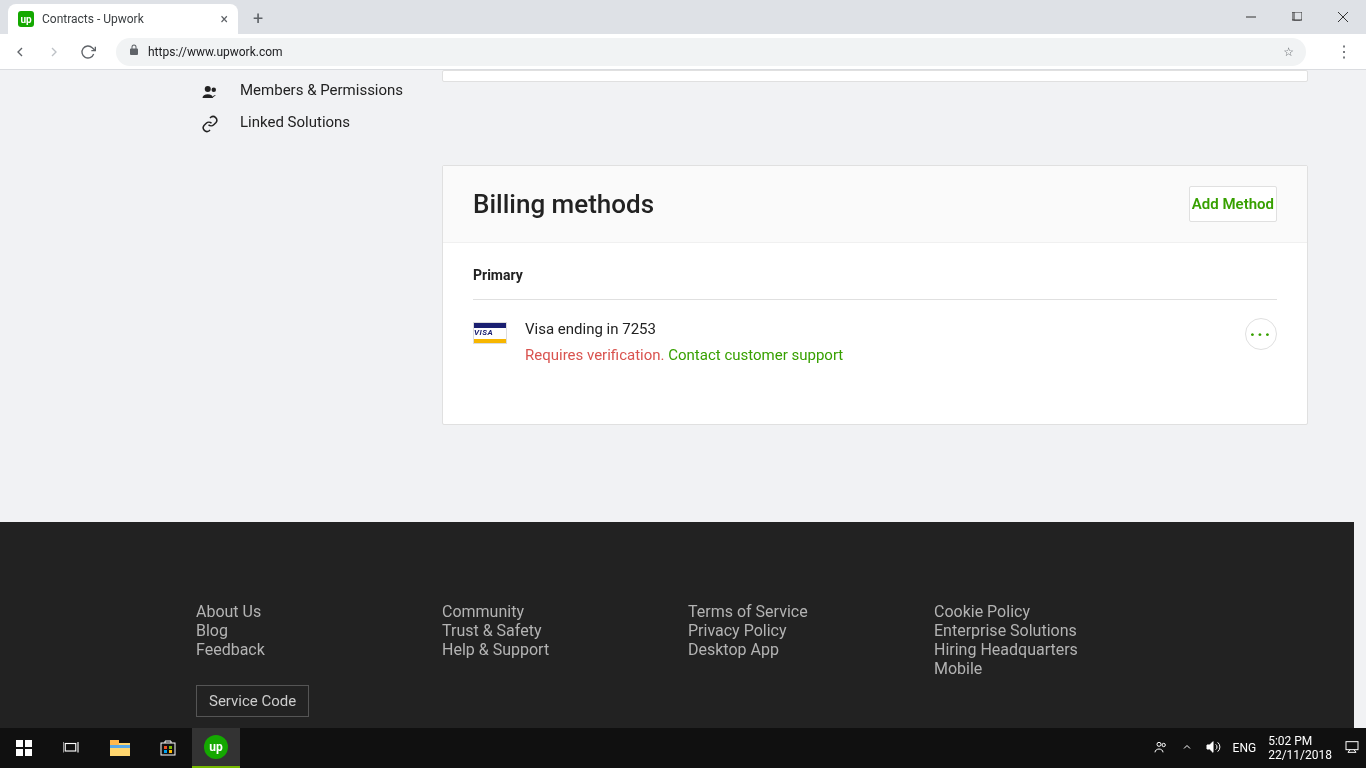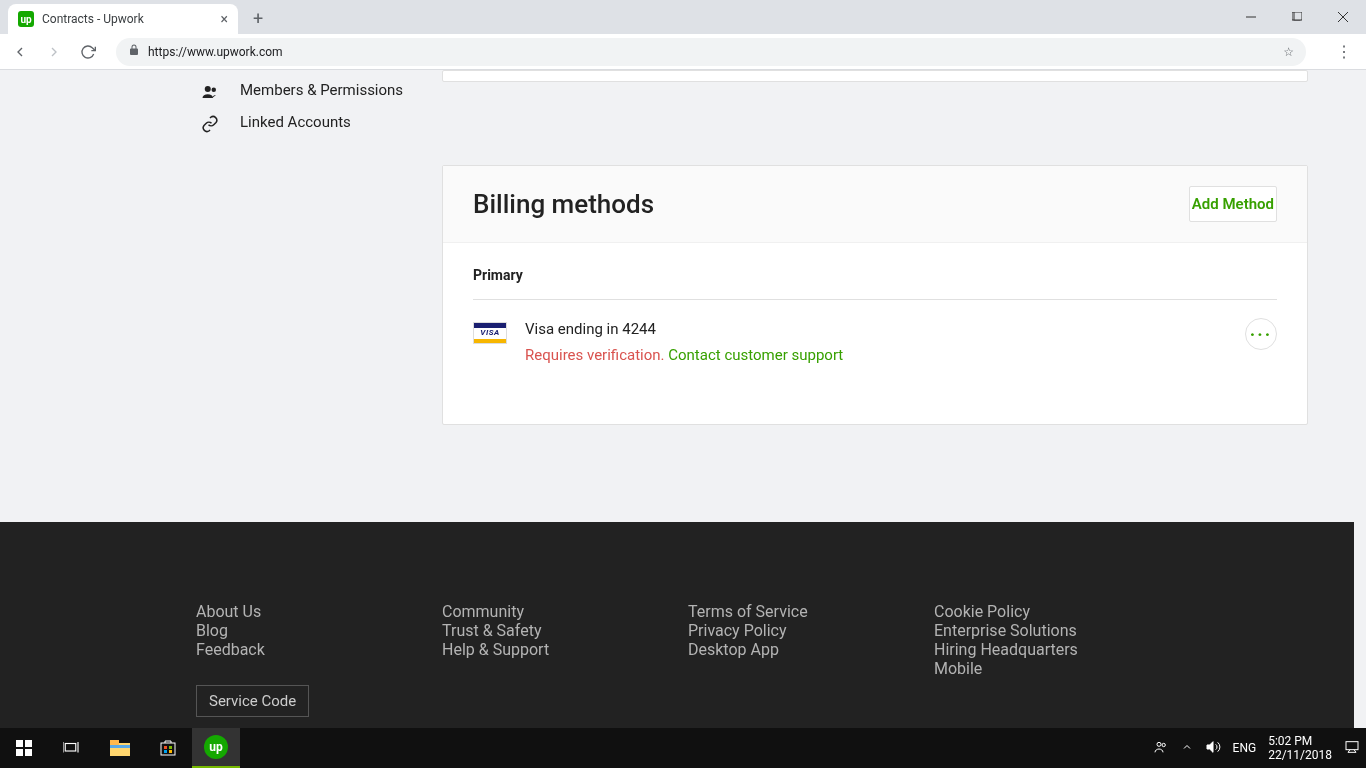--- a/index.html
+++ b/index.html
@@ -36,21 +36,21 @@
   .card-main { top: 95px; padding-bottom: 30px;}
   .card-header { display:flex; align-items:center; justify-content: space-between; padding: 20px 30px; border-bottom:1px solid #f0f0f0; background:#fafafa;}
   .card-header h2 { font-size: 26px; font-weight: 500; color:#222; }
   .add-btn { border:1px solid #e0e0e0; background:#fff; color:#37a000; font-size:15px; font-weight:600; padding: 8px 2px; border-radius:2px; cursor:pointer;}
   .card-body { padding: 24px 30px 10px 30px; }
   .section-label { font-size:14px; font-weight:700; color:#222; padding-bottom:16px; border-bottom:1px solid #e0e0e0; }
   .method-row { display:flex; align-items:flex-start; gap:18px; padding: 20px 0; position:relative;}
   .visa-badge { width:34px; height:22px; background:#fff; border:1px solid #ddd; position:relative; margin-top:2px;}
   .visa-badge::before { content:""; position:absolute; top:0; left:0; right:0; height:5px; background:#1a1f71;}
   .visa-badge::after { content:""; position:absolute; bottom:0; left:0; right:0; height:4px; background:#f7b600;}
-  .visa-text { position:absolute; top:5px; left:0; right:0; text-align:center; font-size:8px; font-weight:bold; color:#1a1f71; font-style:italic; letter-spacing:0.5px;}
+  .visa-text { position:absolute; top:5px; left:0; right:0; text-align:left; font-size:8px; font-weight:bold; color:#1a1f71; font-style:italic; letter-spacing:0.5px;}
   .method-info { font-size:15px; color:#222; }
   .verif { margin-top:8px; font-size:15px; }
   .verif .req { color:#d9534f; }
   .verif .link { color:#37a000; cursor:pointer;}
   .more-btn { position:absolute; right:0; top:18px; width:32px; height:32px; border-radius:50%; border:1px solid #e0e0e0; background:#fff; display:flex; align-items:center; justify-content:center; color:#37a000; font-size:18px; cursor:pointer; letter-spacing:2px; font-weight:bold;}
 
   
   .footer { position:absolute; left:0; right:0; top: 452px; bottom:0; background:#222; color:#b3b3b3; padding: 80px 0 0 0;}
   .footer-cols { display:flex; gap: 0; padding-left:196px;}
   .footer-col { width: 246px; display:flex; flex-direction:column; gap:0; font-size:16px;}
@@ -137,39 +137,39 @@
         </span>
       <span>Members &amp; Permissions</span>
     </div>
     <div class="side-item">
       <span class="icon">
           <svg width="18" height="18" viewBox="0 0 24 24" fill="none" stroke="currentColor" stroke-width="2">
             <path d="M10 13a5 5 0 007 0l3-3a5 5 0 00-7-7l-1 1"></path>
             <path d="M14 11a5 5 0 00-7 0l-3 3a5 5 0 007 7l1-1"></path>
           </svg>
         </span>
-      <span>Linked Accounts</span>
+      <span>Linked Solutions</span>
     </div>
   </div>
 
   <div class="card card-stub" style="top:0;"></div>
 
   <div class="card card-main">
     <div class="card-header">
       <h2>Billing methods</h2>
       <button class="add-btn">Add Method</button>
     </div>
     <div class="card-body">
       <div class="section-label">Primary</div>
       <div class="method-row">
         <div class="visa-badge">
             <span class="visa-text">VISA</span>
           </div>
         <div>
-          <div class="method-info">Visa ending in 4244</div>
+          <div class="method-info">Visa ending in 7253</div>
           <div class="verif">
             <span class="req">Requires verification.</span>
             <span class="link">Contact customer support</span>
           </div>
         </div>
         <div class="more-btn">···</div>
       </div>
     </div>
   </div>
 

